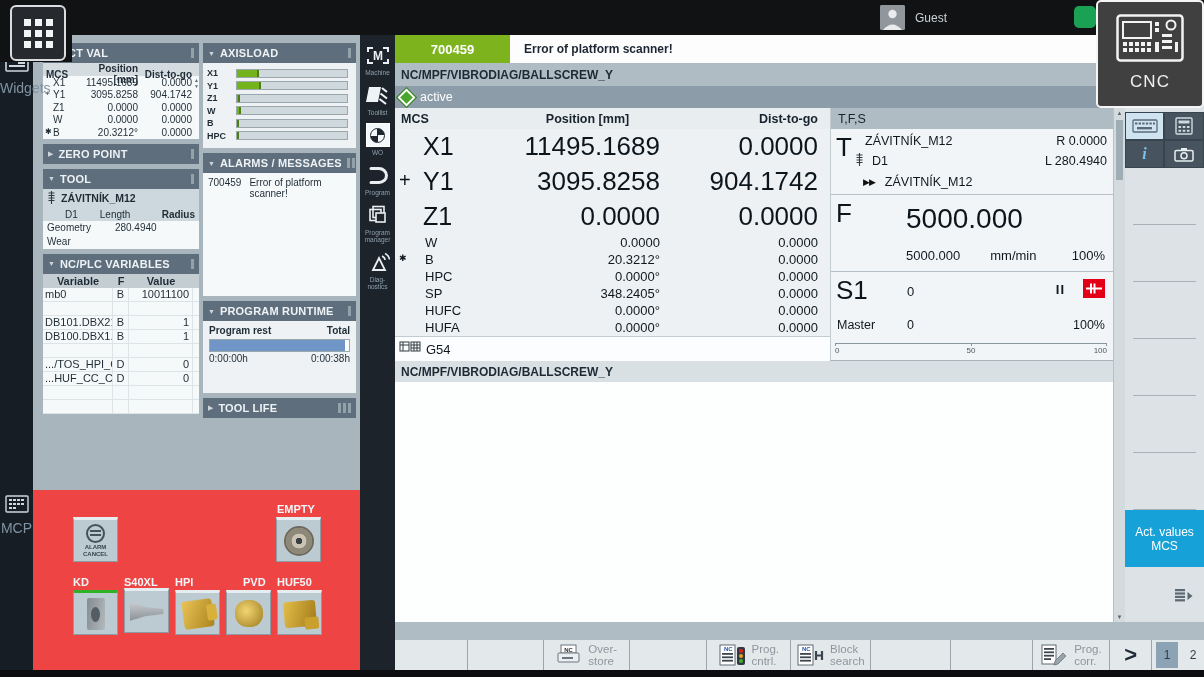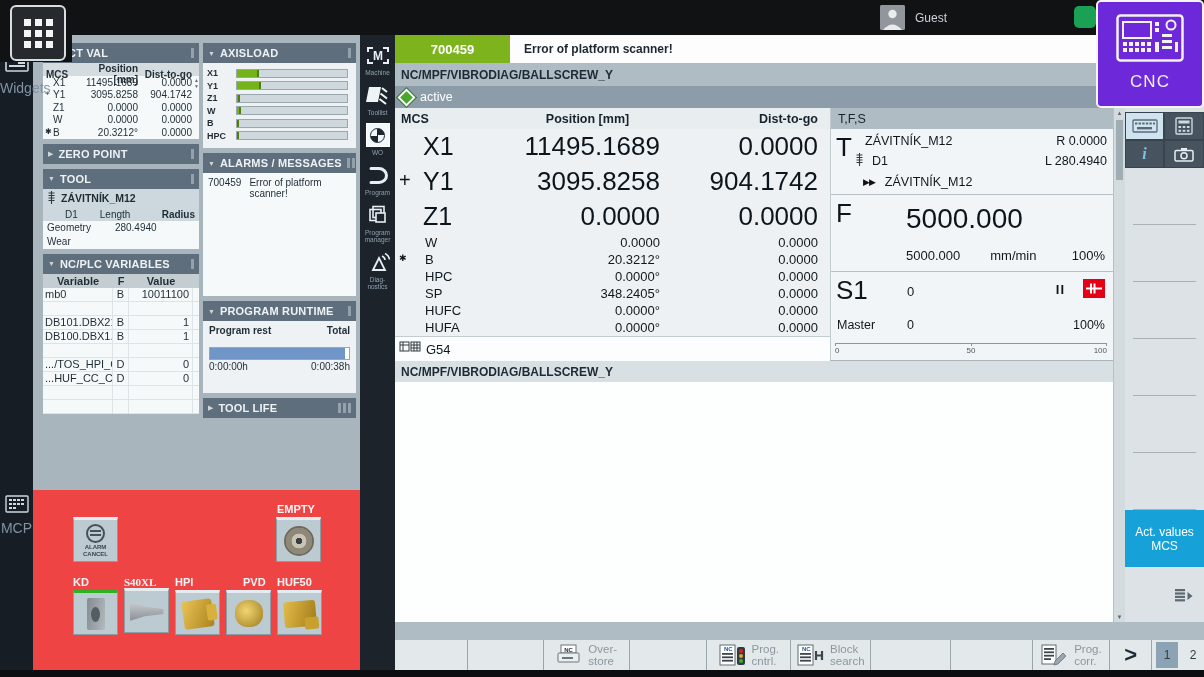--- a/index.html
+++ b/index.html
@@ -13,21 +13,21 @@
            border:2px solid #d9dde0;border-radius:6px;z-index:6;display:flex;align-items:center;justify-content:center;}
   .appgrid .g9{display:grid;grid-template-columns:repeat(3,7px);grid-template-rows:repeat(3,7px);gap:4px;}
   .appgrid .g9 i{background:#f2f4f5;display:block;}
   .topblackpatch{position:absolute;left:0;top:0;width:72px;height:62px;background:#101214;z-index:5;}
   .guest{position:absolute;left:880px;top:5px;display:flex;align-items:center;gap:10px;z-index:4;}
   .guest .av{width:25px;height:25px;background:#8e9498;border-radius:2px;overflow:hidden;}
   .guest .name{color:#cdd2d6;font-size:12px;}
   .statusdot{position:absolute;left:1074px;top:6px;width:22px;height:22px;border-radius:5px;background:#1ba153;z-index:4;}
 
   
-  .cnc{position:absolute;right:0;top:0;width:108px;height:108px;background:#6d28d9;border:2px solid #f5f5f5;
+  .cnc{position:absolute;right:0;top:0;width:108px;height:108px;background:#404040;border:2px solid #f5f5f5;
        border-radius:5px;z-index:50;display:flex;flex-direction:column;align-items:center;justify-content:flex-start;padding-top:12px;box-sizing:border-box;}
   .cnc .lbl{color:#f0f0f0;font-size:17px;letter-spacing:1px;margin-top:6px;}
 
   
   .rail{position:absolute;left:0;top:35px;width:33px;height:635px;background:#171d25;z-index:3;}
   .rail .ritem{position:absolute;left:0;width:33px;text-align:center;}
   .rail .rlabel{font-size:14px;color:#7f93a2;margin-top:3px;}
   .rail .ricon{margin:0 auto;}
 
   
@@ -72,21 +72,21 @@
   .albody{background:#eef2f4;padding:4px 8px 6px 4px;position:relative;}
   .alrow{display:flex;align-items:center;height:12.5px;gap:5px;}
   .alrow .an{width:24px;font-size:9px;font-weight:bold;color:#1f2c36;}
   .alrow .track{flex:1;height:7px;background:#cfd8dc;border:1px solid #9aa7ad;position:relative;}
   .alrow .fillg{position:absolute;left:0;top:0;bottom:0;background:#74b31c;border-right:2px solid #4e7d12;box-sizing:border-box;}
   
   .almbody{background:#f6f9fa;height:117px;font-size:10px;color:#1f2c36;padding:3px 0;}
   .almrow{display:flex;gap:8px;padding:1px 5px;}
   
   .rtbody{background:#eef2f4;height:72px;padding:4px 6px;box-sizing:border-box;font-size:10px;color:#1f2c36;}
-  .rtlabels{display:flex;justify-content:space-between;font-weight:bold;margin-bottom:11px;}
+  .rtlabels{display:flex;justify-content:space-between;font-weight:bold;margin-bottom:3px;}
   .rtbar{height:11px;background:#fdfefe;border:1px solid #9aa7ad;position:relative;}
   .rtfill{position:absolute;left:0;top:0;bottom:0;background:#7096c8;}
   .rttimes{display:flex;justify-content:space-between;margin-top:1px;}
 
   
   .mcp{position:absolute;left:33px;top:490px;width:327px;height:180px;background:#ef4444;}
   .mbtn{position:absolute;width:45px;height:45px;background:#bccad2;border:1px solid #8d9ba4;border-top:3px solid #e6edf1;
         box-sizing:border-box;display:flex;flex-direction:column;align-items:center;justify-content:center;}
   .mbtn.sel{border-top:3px solid #2fb125;}
   .mlabel{position:absolute;color:#f2f6f8;font-size:11px;font-weight:bold;}
@@ -586,21 +586,21 @@
     </div>
     <div style="position:absolute;left:40px;top:86px;display:flex;gap:6px;">
 
     <div style="width:45px;position:relative;">
           <div class="mlabel" style="position:static;display:block;margin-bottom:2px;">KD</div>
           <div class="mbtn sel" style="position:static;">
             <span class="timg kd"></span>
           </div>
         </div>
         <div style="width:45px;position:relative;">
-          <div class="mlabel" style="position:static;display:block;margin-bottom:0;font-family:Liberation Serif, serif;">S40XL</div>
+          <div class="mlabel" style="position:static;display:block;margin-bottom:0;">S40XL</div>
           <div class="mbtn" style="position:static;">
             <span class="timg s40xl"></span>
           </div>
         </div>
         <div style="width:45px;position:relative;">
           <div class="mlabel" style="position:static;display:block;margin-bottom:2px;">HPI</div>
           <div class="mbtn" style="position:static;">
             <span class="timg hpi"></span>
           </div>
         </div>

